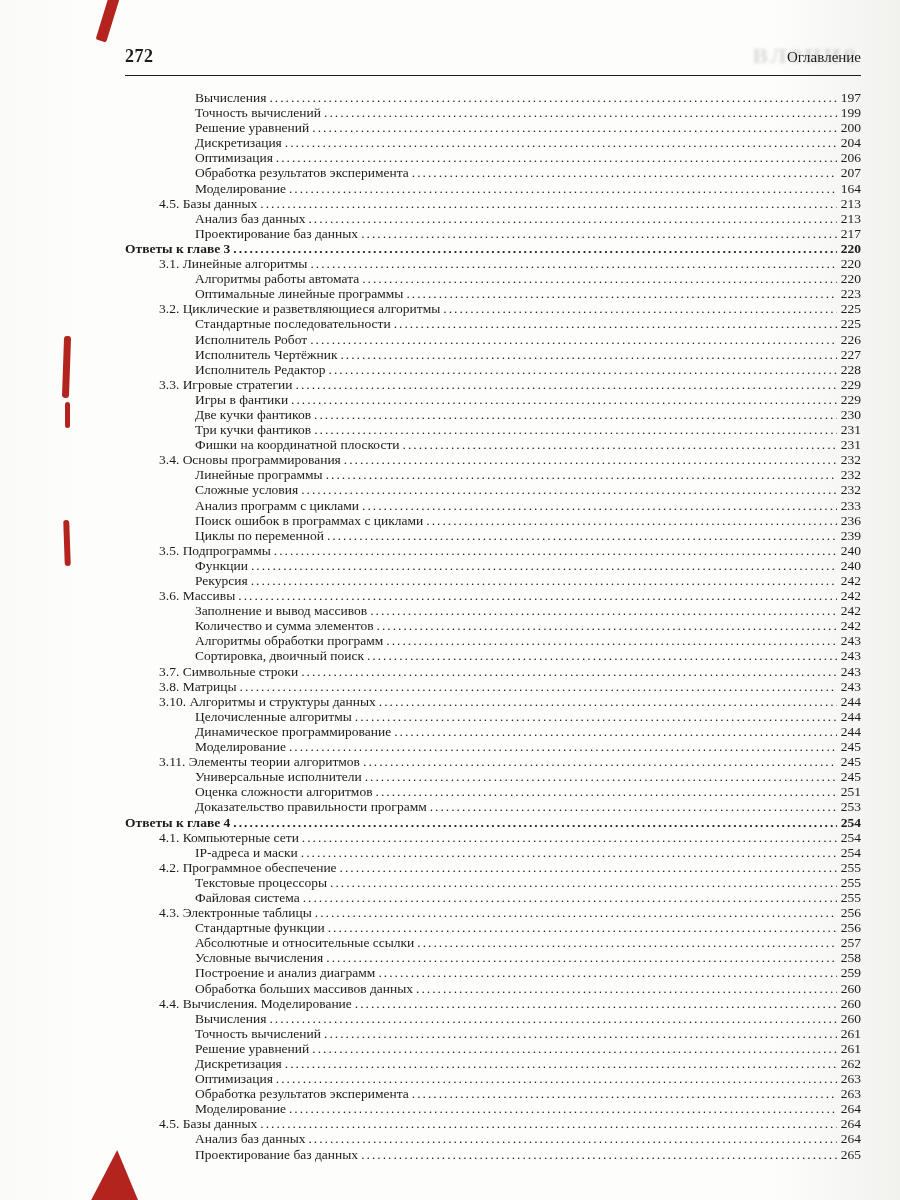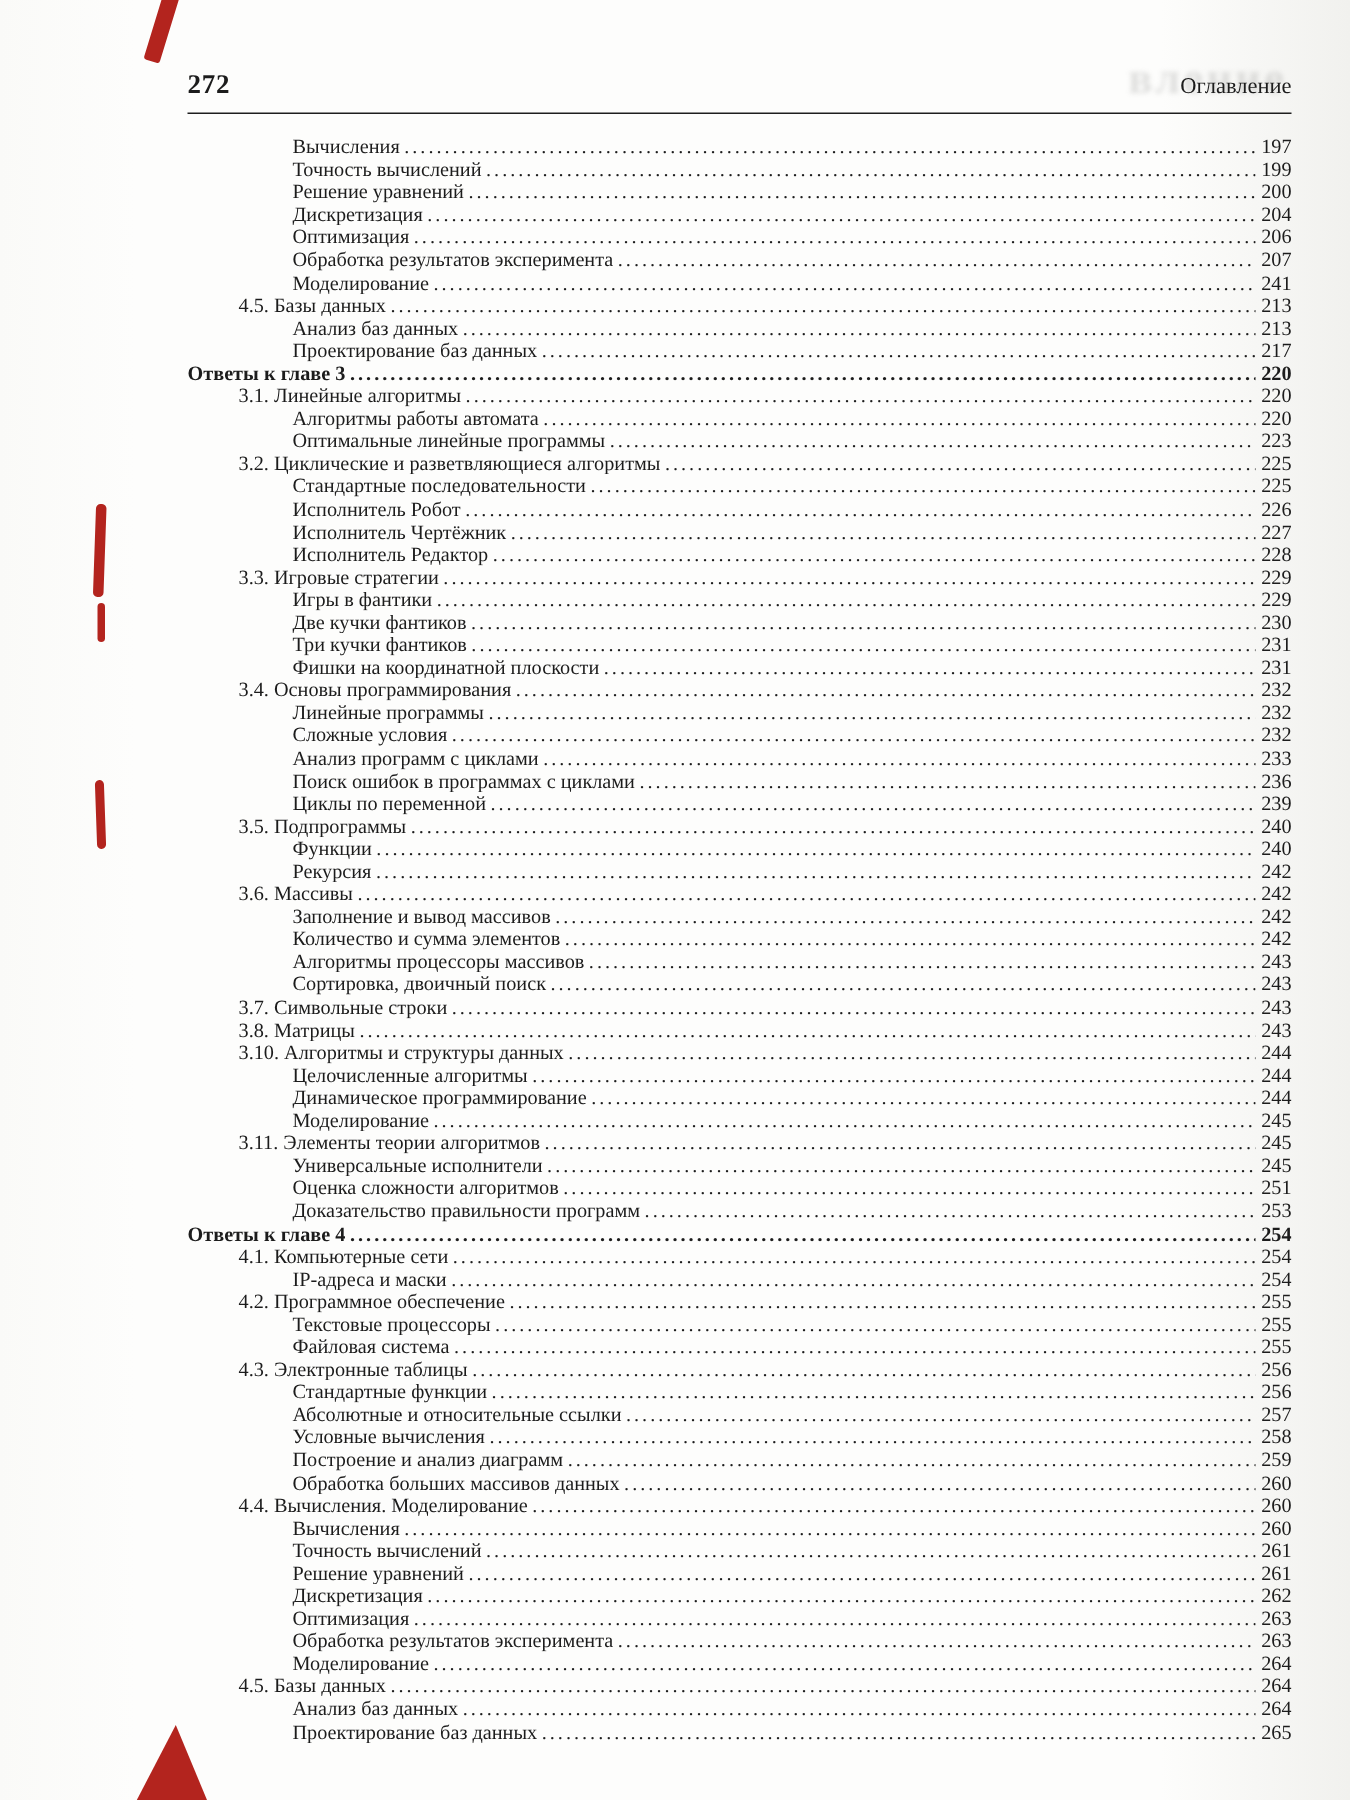--- a/index.html
+++ b/index.html
@@ -103,21 +103,21 @@
           <span class="page-num">206</span>
         </div>
         <div class="row lvl2">
           <span class="label">Обработка результатов эксперимента</span>
           <span class="leader"></span>
           <span class="page-num">207</span>
         </div>
         <div class="row lvl2">
           <span class="label">Моделирование</span>
           <span class="leader"></span>
-          <span class="page-num">241</span>
+          <span class="page-num">164</span>
         </div>
         <div class="row lvl1">
           <span class="label">4.5. Базы данных</span>
           <span class="leader"></span>
           <span class="page-num">213</span>
         </div>
         <div class="row lvl2">
           <span class="label">Анализ баз данных</span>
           <span class="leader"></span>
           <span class="page-num">213</span>
@@ -251,21 +251,21 @@
           <span class="label">Заполнение и вывод массивов</span>
           <span class="leader"></span>
           <span class="page-num">242</span>
         </div>
         <div class="row lvl2">
           <span class="label">Количество и сумма элементов</span>
           <span class="leader"></span>
           <span class="page-num">242</span>
         </div>
         <div class="row lvl2">
-          <span class="label">Алгоритмы процессоры массивов</span>
+          <span class="label">Алгоритмы обработки программ</span>
           <span class="leader"></span>
           <span class="page-num">243</span>
         </div>
         <div class="row lvl2">
           <span class="label">Сортировка, двоичный поиск</span>
           <span class="leader"></span>
           <span class="page-num">243</span>
         </div>
         <div class="row lvl1">
           <span class="label">3.7. Символьные строки</span>

